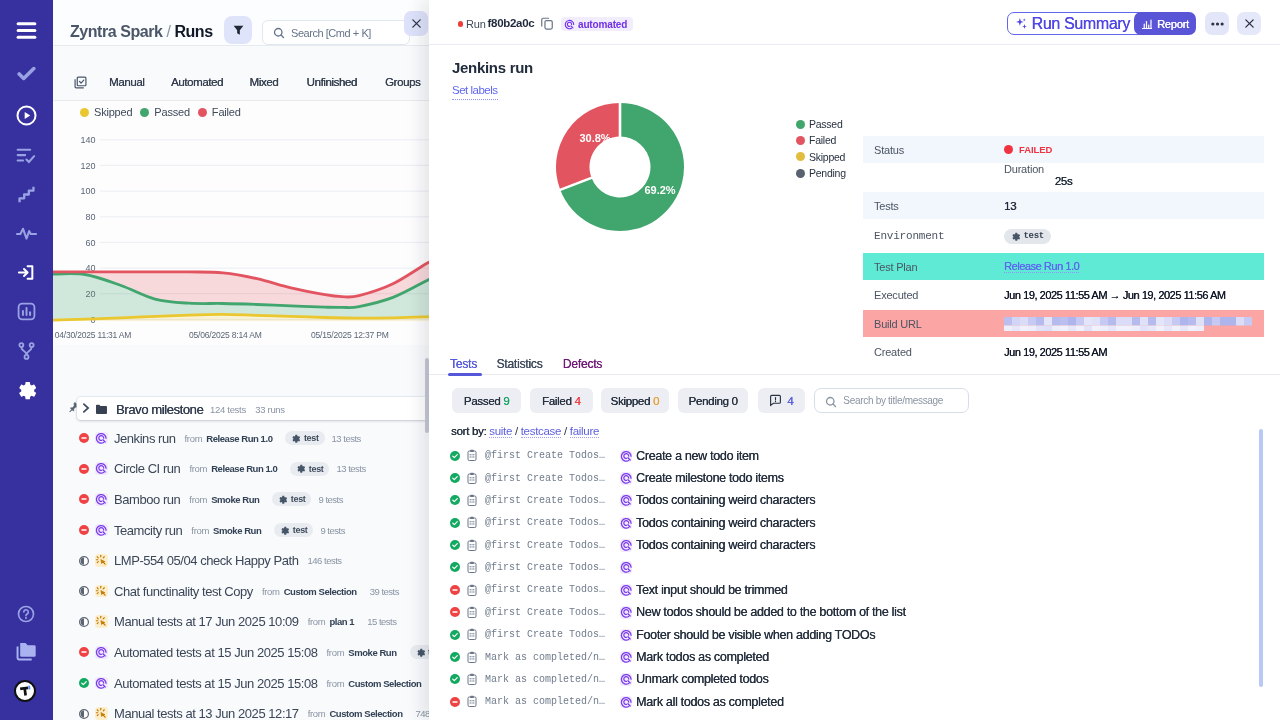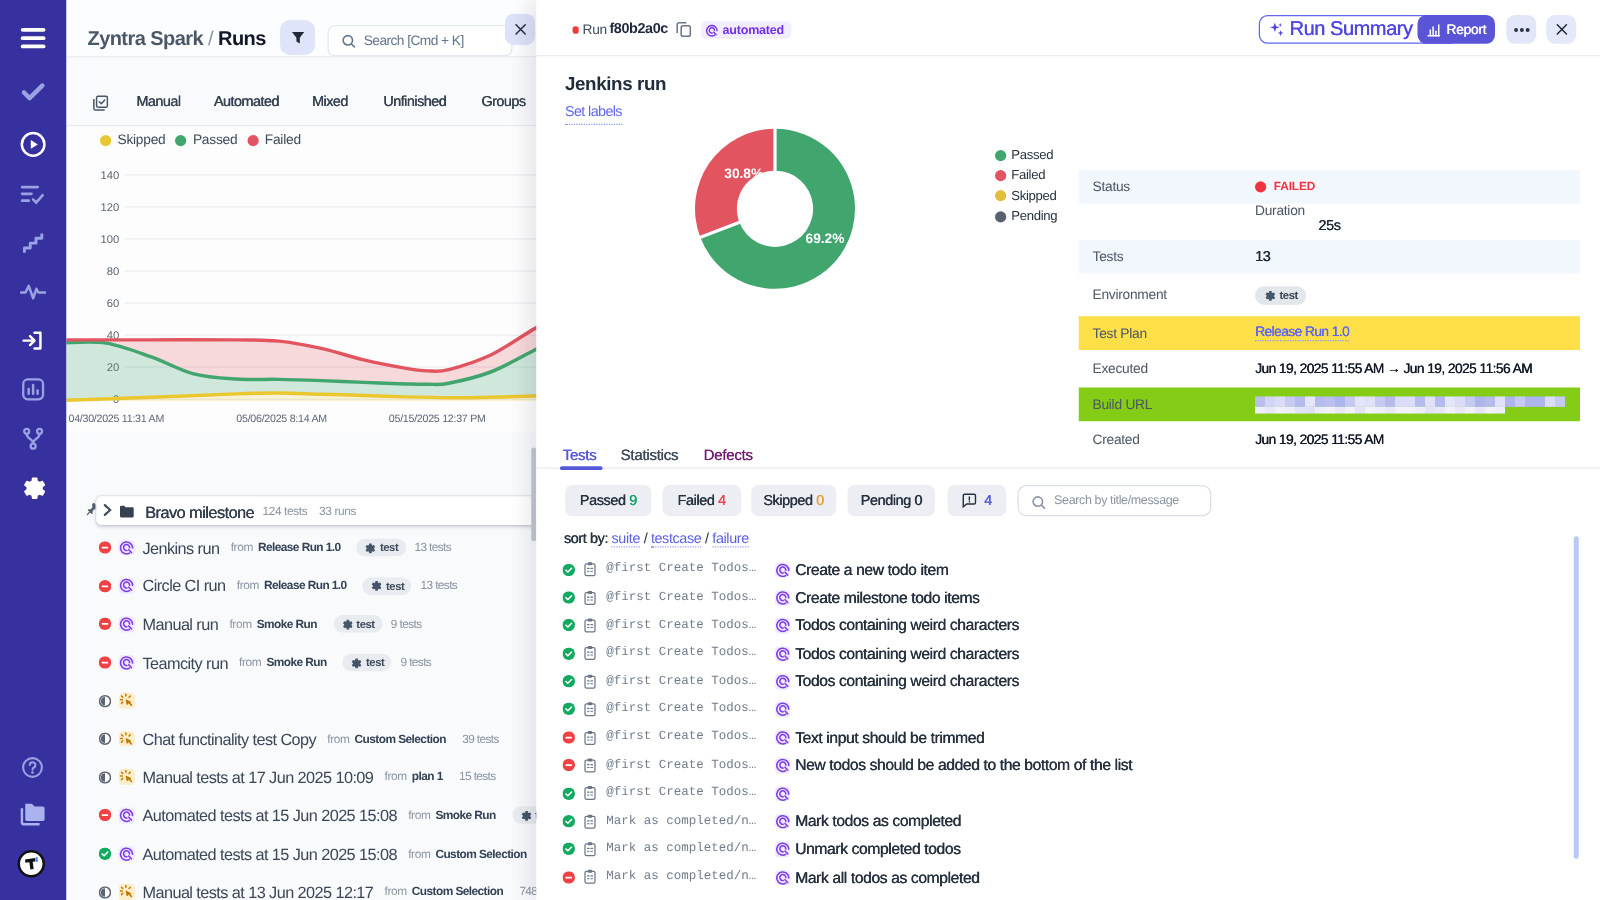--- a/index.html
+++ b/index.html
@@ -248,21 +248,21 @@
       <div style="position:absolute;left:42px;top:8.7px;width:12.5px;height:12.5px;background:#efeafc;border-radius:3.5px;">
         <svg width="12.5" height="12.5" viewBox="0 0 24 24" style="position:absolute;left:0;top:0;">
           <g fill="none" stroke="#7c3aed" stroke-width="2.4" stroke-linecap="round">
             <path d="M16.5,20.2 A9.2,9.2 0 1 1 21.2,12.1"></path>
             <path d="M12.6,16.2 A4.6,4.6 0 1 1 16.6,11.8"></path>
             <path d="M15.3,14.9 L19.5,19.3"></path>
           </g>
         </svg>
       </div>
       <div class="rowflex">
-        <span class="ttl">Manual run</span>
+        <span class="ttl">Bamboo run</span>
         <span class="frm">from</span>
         <span class="frmb">Smoke Run</span>
         <span class="chip">
           <svg width="9" height="9" viewBox="0 0 24 24" fill="#475569">
             <path d="M12 8.2a3.8 3.8 0 1 0 0 7.6 3.8 3.8 0 0 0 0-7.6zm9.4 5.7c.05-.62.05-1.25 0-1.87l2.03-1.58a.5.5 0 0 0 .12-.64l-1.92-3.32a.5.5 0 0 0-.61-.22l-2.39.96a7.8 7.8 0 0 0-1.62-.94l-.36-2.54a.5.5 0 0 0-.5-.43h-3.84a.5.5 0 0 0-.5.43l-.36 2.54c-.57.24-1.11.56-1.62.94l-2.39-.96a.5.5 0 0 0-.61.22L4.9 9.83a.5.5 0 0 0 .12.64l2.03 1.58a7.9 7.9 0 0 0 0 1.87l-2.03 1.58a.5.5 0 0 0-.12.64l1.92 3.32c.13.22.39.31.61.22l2.39-.96c.5.38 1.05.7 1.62.94l.36 2.54c.04.25.25.43.5.43h3.84c.25 0 .46-.18.5-.43l.36-2.54a7.8 7.8 0 0 0 1.62-.94l2.39.96c.23.09.48 0 .61-.22l1.92-3.32a.5.5 0 0 0-.12-.64l-2.03-1.55z" transform="translate(-1.3,-1.3) scale(1.08)"></path>
           </svg>
           <span class="chiptxt">test</span>
         </span>
         <span class="nt">9 tests</span>
       </div>
@@ -304,20 +304,24 @@
           <g fill="none" stroke="#c27803" stroke-width="2.2" stroke-linecap="round">
             <path d="M11.5,11.5 L12.8,18.2 L14.9,15.6 L18.2,14.9 Z" fill="#c27803" stroke-width="1.6" stroke-linejoin="round"></path>
             <path d="M14.6,14.6 L19.4,19.4" stroke-width="2.4"></path>
             <path d="M11,5.4 L11,2.6"></path>
             <path d="M6.2,7.3 L4.2,5.3"></path>
             <path d="M15.8,7.3 L17.8,5.3"></path>
             <path d="M5.4,11 L2.6,11"></path>
             <path d="M6.2,14.7 L4.2,16.7"></path>
           </g>
         </svg>
+      </div>
+      <div class="rowflex">
+        <span class="ttl">LMP-554 05/04 check Happy Path</span>
+        <span class="nt">146 tests</span>
       </div>
     </div>
 <div style="position:absolute;left:0;top:576.2px;width:1174px;height:30px;">
       <svg width="10" height="10" viewBox="0 0 20 20" style="position:absolute;left:25.5px;top:10.0px;">
         <circle cx="10" cy="10" r="8.8" fill="#fff" stroke="#5b6472" stroke-width="2.4"></circle>
         <path d="M10,3.2 A6.8,6.8 0 0 0 10,16.8 Z" fill="#5b6472"></path>
       </svg>
       <div style="position:absolute;left:42px;top:8.7px;width:12.5px;height:12.5px;background:#fdeecb;border-radius:3.5px;">
         <svg width="12.5" height="12.5" viewBox="0 0 24 24" style="position:absolute;left:0;top:0;">
           <g fill="none" stroke="#c27803" stroke-width="2.2" stroke-linecap="round">
@@ -533,38 +537,38 @@
         </span>
       </div>
     <div class="trow" style="height:29px;flex-direction:column;">
         <span class="tlab">Duration</span>
         <span class="tval">25s</span>
       </div>
     <div class="trow" style="height:27px;background:#f2f6fd;">
         <span class="tlab">Tests</span>
         <span class="tval">13</span>
       </div>
-    <div class="trow" style="height:34px;">
+    <div class="trow" style="height:34px;font-family:Liberation Mono, monospace;">
         <span class="tlab">Environment</span>
         <span style="display:inline-flex;align-items:center;background:#e3e6eb;border-radius:8px;height:15px;padding:0 7px;">
           <svg width="9" height="9" viewBox="0 0 24 24" fill="#475569">
             <path d="M12 8.2a3.8 3.8 0 1 0 0 7.6 3.8 3.8 0 0 0 0-7.6zm9.4 5.7c.05-.62.05-1.25 0-1.87l2.03-1.58a.5.5 0 0 0 .12-.64l-1.92-3.32a.5.5 0 0 0-.61-.22l-2.39.96a7.8 7.8 0 0 0-1.62-.94l-.36-2.54a.5.5 0 0 0-.5-.43h-3.84a.5.5 0 0 0-.5.43l-.36 2.54c-.57.24-1.11.56-1.62.94l-2.39-.96a.5.5 0 0 0-.61.22L4.9 9.83a.5.5 0 0 0 .12.64l2.03 1.58a7.9 7.9 0 0 0 0 1.87l-2.03 1.58a.5.5 0 0 0-.12.64l1.92 3.32c.13.22.39.31.61.22l2.39-.96c.5.38 1.05.7 1.62.94l.36 2.54c.04.25.25.43.5.43h3.84c.25 0 .46-.18.5-.43l.36-2.54a7.8 7.8 0 0 0 1.62-.94l2.39.96c.23.09.48 0 .61-.22l1.92-3.32a.5.5 0 0 0-.12-.64l-2.03-1.55z" transform="translate(-1.3,-1.3) scale(1.08)"></path>
           </svg>
           <span style="font-size:9px;letter-spacing:-0.3px;font-weight:bold;color:#374151;margin-left:3.5px;">test</span>
         </span>
       </div>
-    <div class="trow" style="height:27px;background:#fde047;">
+    <div class="trow" style="height:27px;background:#5eead4;">
         <span class="tlab">Test Plan</span>
         <span class="tval" style="font-size:11px;letter-spacing:-0.45px;color:#5f66f0;border-bottom:1px dotted #8f96f5;">Release Run 1.0</span>
       </div>
     <div class="trow" style="height:30px;">
         <span class="tlab">Executed</span>
         <span class="tval" style="font-size:11px;letter-spacing:-0.45px;color:#111827;">Jun 19, 2025 11:55 AM → Jun 19, 2025 11:56 AM</span>
       </div>
-    <div class="trow" style="height:27px;background:#84cc16;position:relative;">
+    <div class="trow" style="height:27px;background:#fca5a5;position:relative;">
         <span class="tlab">Build URL</span>
         <svg width="260" height="14" viewBox="575 0 260 14" style="position:absolute;left:141px;top:7px;">
           <rect x="575" y="0" width="8" height="8.5" fill="#babfef"></rect>
           <rect x="583" y="0" width="8" height="8.5" fill="#d2d5f6"></rect>
           <rect x="591" y="0" width="8" height="8.5" fill="#dadcf8"></rect>
           <rect x="599" y="0" width="8" height="8.5" fill="#c6c9f2"></rect>
           <rect x="607" y="0" width="8" height="8.5" fill="#b6bbee"></rect>
           <rect x="615" y="0" width="8" height="8.5" fill="#e3e5fa"></rect>
           <rect x="623" y="0" width="8" height="8.5" fill="#b6bbee"></rect>
           <rect x="631" y="0" width="8" height="8.5" fill="#babfef"></rect>
@@ -840,20 +844,21 @@
 <div class="mono">@first Create Todos…</div>
       <div style="position:absolute;left:190.5px;top:5.0px;width:12.5px;height:12.5px;background:#efeafc;border-radius:3.5px;">
         <svg width="12.5" height="12.5" viewBox="0 0 24 24" style="position:absolute;left:0;top:0;">
           <g fill="none" stroke="#7c3aed" stroke-width="2.4" stroke-linecap="round">
             <path d="M16.5,20.2 A9.2,9.2 0 1 1 21.2,12.1"></path>
             <path d="M12.6,16.2 A4.6,4.6 0 1 1 16.6,11.8"></path>
             <path d="M15.3,14.9 L19.5,19.3"></path>
           </g>
         </svg>
       </div>
+      <div class="tname">Footer should be visible when adding TODOs</div>
     </div>
 <div style="position:absolute;left:0;top:645.9px;width:845px;height:22.4px;">
       <svg width="10" height="10" viewBox="0 0 20 20" style="position:absolute;left:21.3px;top:6.0px;">
         <circle cx="10" cy="10" r="10" fill="#12a960"></circle>
         <path d="M5.5,10.3 L8.6,13.3 L14.5,7.2" fill="none" stroke="#fff" stroke-width="2.5" stroke-linecap="round" stroke-linejoin="round"></path>
       </svg>
       <svg width="12" height="13" viewBox="0 0 24 26" style="position:absolute;left:37px;top:4.8px;" fill="none" stroke="#6a7687" stroke-width="2">
         <rect x="4" y="4" width="16" height="19" rx="2.5"></rect>
         <rect x="8.5" y="1.6" width="7" height="4.6" rx="1.2" fill="#6a7687" stroke="none"></rect>
         <path d="M8,11.5 h2.4 M8,16 h2.4 M13.4,11.5 H16 M13.4,16 H16" stroke-linecap="round" stroke-width="1.9"></path>

